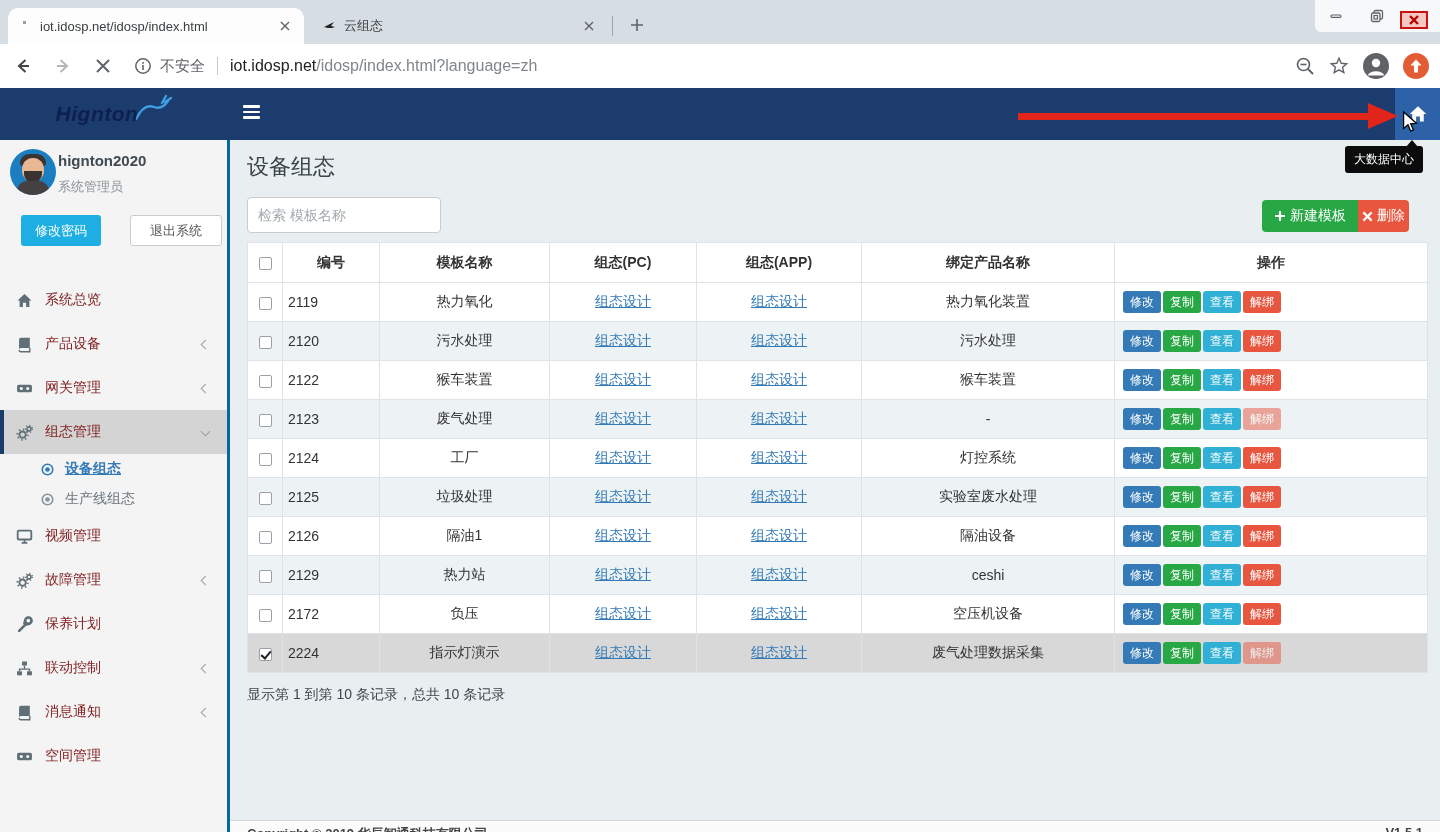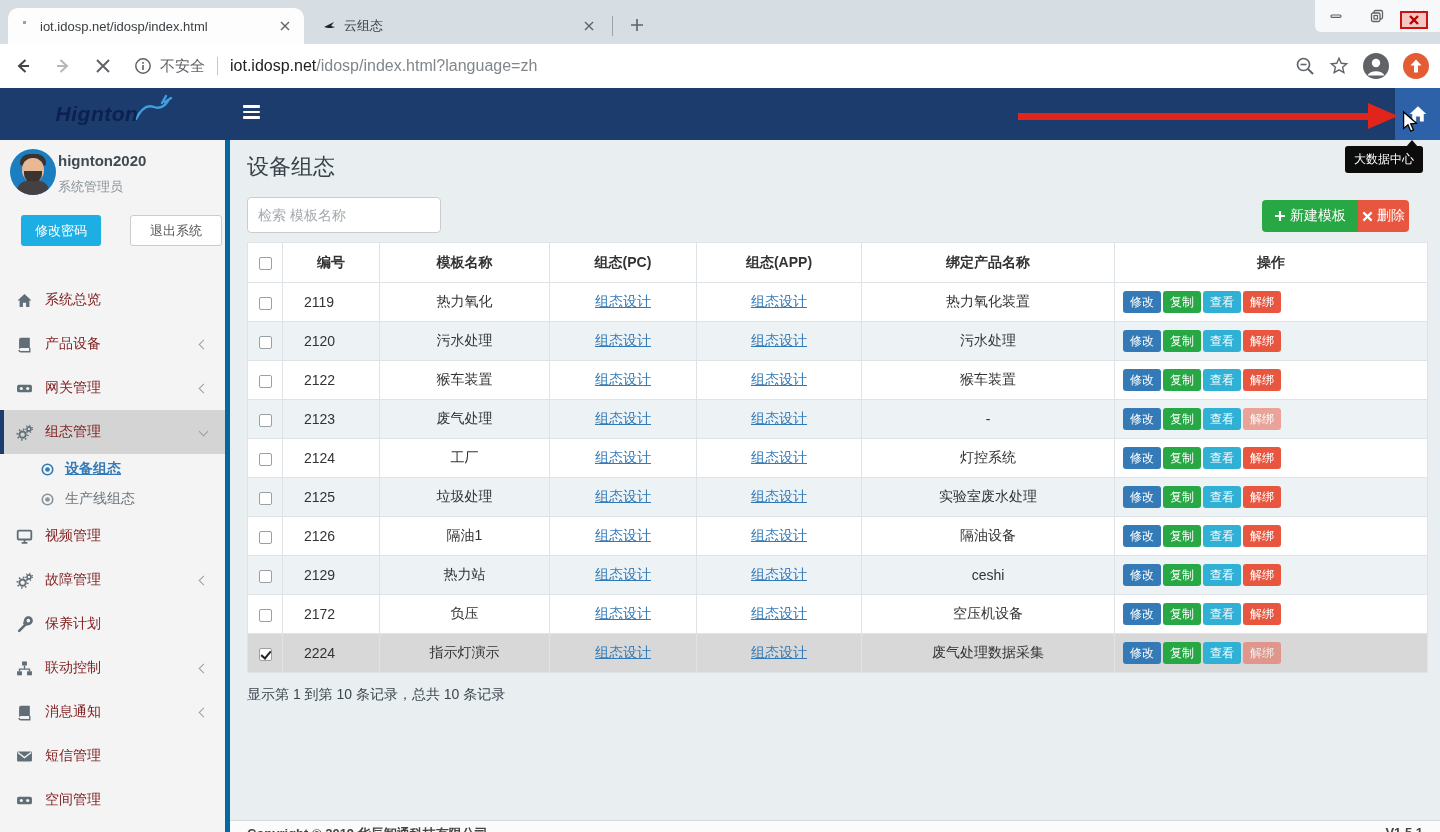--- a/index.html
+++ b/index.html
@@ -49,21 +49,21 @@
   .red-arrow-head { position:absolute; left:1368px; top:103px; width:0; height:0; z-index:40;
     border-left:30px solid #e1251b; border-top:13px solid transparent; border-bottom:13px solid transparent; }
   .cursor { position:absolute; left:1399px; top:110px; z-index:50; }
   .tooltip { position:absolute; right:17px; top:146px; background:#0c0c0c; color:#fff; font-size:12px;
     padding:5px 9px; border-radius:3px; z-index:45; }
   .tooltip-arrow { position:absolute; right:22px; top:140px; width:0; height:0; z-index:45;
     border-left:6px solid transparent; border-right:6px solid transparent; border-bottom:7px solid #0c0c0c; }
 
   
   .sidebar { position:absolute; top:140px; left:0; width:230px; height:692px; background:#f4f4f5;
-    border-right:5px solid #0369a1; }
+    border-right:3px solid #0369a1; }
   .avatar { position:absolute; left:10px; top:9px; width:46px; height:46px; border-radius:50%;
     background:#1a7ec0; overflow:hidden; }
   .avatar .skin { position:absolute; left:12px; top:9px; width:22px; height:24px; border-radius:48%; background:#e8b794; }
   .avatar .hair { position:absolute; left:10px; top:5px; width:26px; height:12px; border-radius:12px 12px 4px 4px; background:#3a3330; }
   .avatar .beard { position:absolute; left:14px; top:22px; width:18px; height:12px; border-radius:0 0 10px 10px; background:#3a3330; }
   .avatar .body { position:absolute; left:7px; top:32px; width:32px; height:16px; border-radius:10px 10px 0 0; background:#454142; }
   .user-name { position:absolute; left:58px; top:12px; font-size:15px; font-weight:bold; color:#3f4a52; }
   .user-role { position:absolute; left:58px; top:38px; font-size:13px; color:#8a9399; }
   .btn-pwd { position:absolute; left:21px; top:75px; width:80px; height:31px; background:#1daee3;
     color:#fff; font-size:13px; border:none; border-radius:3px; }
@@ -100,21 +100,21 @@
     border-radius:0 4px 4px 0; display:flex; align-items:center; gap:4px; }
 
   .tbl { position:absolute; left:17px; top:102px; width:1180px; border-collapse:collapse;
     background:#fff; table-layout:fixed; }
   .tbl th, .tbl td { border:1px solid #dde3e6; font-size:14px; color:#333; text-align:center;
     overflow:hidden; white-space:nowrap; }
   .tbl th { height:40px; font-weight:bold; background:#fff; }
   .tbl td { height:39px; }
   .tbl tr.alt td { background:#edf3f5; }
   .tbl tr.selected td { background:#d8d8d8; }
-  .td-id { text-align:left !important; padding-left:21px; }
+  .td-id { text-align:left !important; padding-left:5px; }
   .tbl a { color:#337ab7; text-decoration:underline; }
   .td-actions { text-align:left !important; padding-left:8px; }
   .act { display:inline-block; padding:2.5px 7px; margin-right:2px; border-radius:3px; color:#fff;
     font-size:12px; cursor:pointer; }
   .act.modify { background:#337ab7; } .act.copy { background:#28a745; }
   .act.view { background:#31b0d5; } .act.unbind { background:#e8563f; }
   .act.disabled { opacity:.5; }
 
   .cb { display:inline-block; width:13px; height:13px; background:#fff; border:1px solid #9aa0a5;
     border-radius:2px; position:relative; vertical-align:middle; }
@@ -358,27 +358,20 @@
           <span class="label">联动控制</span>
           <span class="chev left"></span>
         </li>
         <li class="menu-item">
           <span class="mi-icon"><svg width="17" height="17" viewBox="0 0 16 16">
               <path d="M4.6 1.6 H13 V11.4 H4.6 A1.7 1.7 0 0 0 2.9 13.1 V3.3 A1.7 1.7 0 0 1 4.6 1.6 Z" fill="#5f6e77"></path>
               <path d="M2.9 13.1 A1.7 1.7 0 0 0 4.6 14.8 H13 V11.4" fill="none" stroke="#5f6e77" stroke-width="1.3"></path>
             </svg></span>
           <span class="label">消息通知</span>
           <span class="chev left"></span>
-        </li>
-        <li class="menu-item">
-          <span class="mi-icon"><svg width="17" height="17" viewBox="0 0 16 16">
-              <rect x="1" y="3.2" width="14" height="9.6" rx="1.2" fill="#5f6e77"></rect>
-              <path d="M1.8 4.2 L8 9 L14.2 4.2" stroke="#f4f4f5" stroke-width="1.3" fill="none"></path>
-            </svg></span>
-          <span class="label">短信管理</span>
         </li>
         <li class="menu-item">
           <span class="mi-icon"><svg width="17" height="17" viewBox="0 0 16 16">
               <rect x="1" y="4.4" width="14" height="7.2" rx="1.6" fill="#5f6e77"></rect>
               <circle cx="5" cy="8" r="1.5" fill="#f4f4f5"></circle>
               <circle cx="11" cy="8" r="1.5" fill="#f4f4f5"></circle>
             </svg></span>
           <span class="label">空间管理</span>
         </li>
       </ul>

